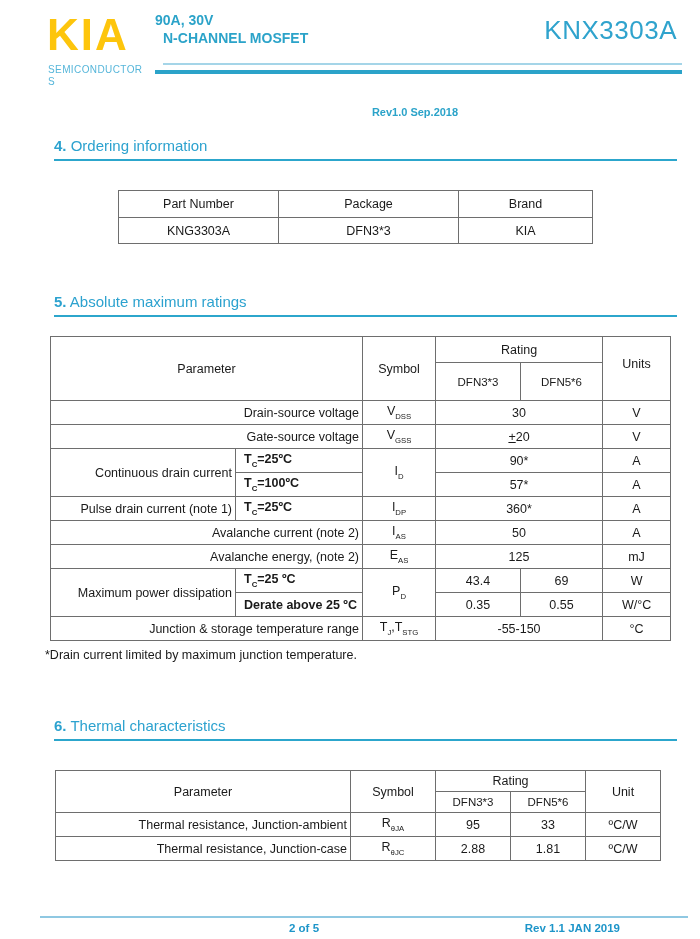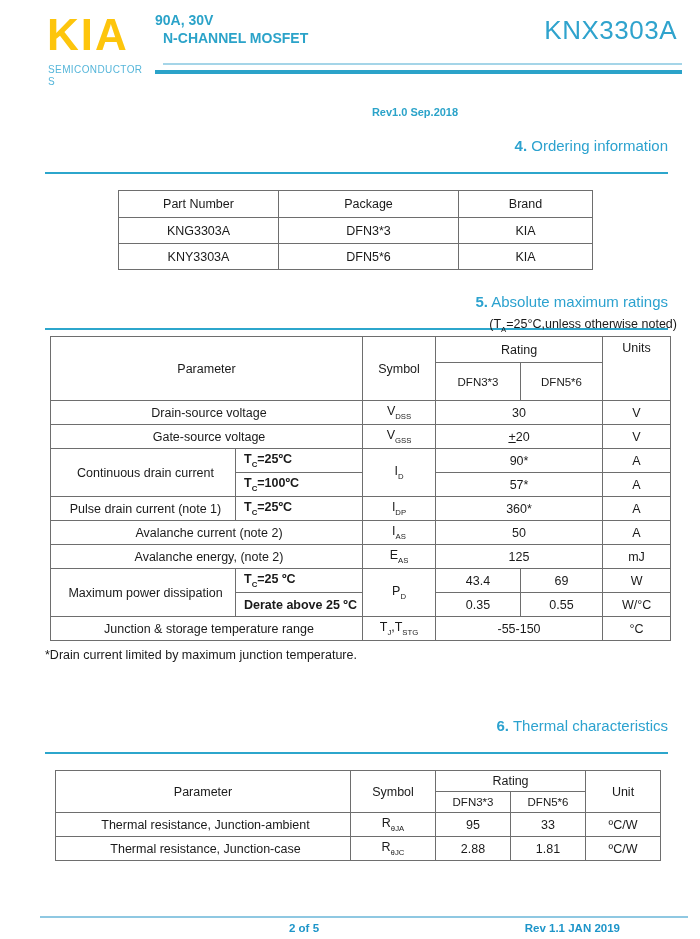--- a/index.html
+++ b/index.html
@@ -33,39 +33,39 @@
     font-size:26px; color:#2FA3CD; letter-spacing:0.5px;
   }
   .rule-thin  { position:absolute; left:163px; top:63px; width:519px; height:2px; background:#A5D5E8; }
   .rule-thick { position:absolute; left:155px; top:70px; width:527px; height:4px; background:#2BA3C9; }
   .doc-rev {
     position:absolute; left:300px; top:106px; width:230px; text-align:center;
     font-size:11px; font-weight:700; color:#2BA3C9;
   }
   
   .section-heading {
-    position:absolute; left:45px; width:623px;
+    position:absolute; left:54px; width:623px;
     font-size:15px; color:#2CA2CF;
-    padding-bottom:18px; border-bottom:2px solid #2CA6CC;text-align:right;
+    padding-bottom:5px; border-bottom:2px solid #2CA6CC;
   }
   .section-heading .num { font-weight:700; }
   #sec4 { top:137px; }
   #sec5 { top:293px; }
   #sec6 { top:717px; }
   
   table { border-collapse:collapse; table-layout:fixed; font-size:12.5px; color:#1a1a1a; }
   th, td {
     border:1px solid #6e6e6e; text-align:center; vertical-align:middle;
     font-weight:400; padding:1px 3px; overflow:hidden;
   }
   sub { font-size:0.62em; }
   .ul { text-decoration:underline; }
-  td.param, th.param { text-align:center; padding-left:8px; }
+  td.param, th.param { text-align:right; padding-left:8px; }
   td.cond { text-align:left; padding-left:8px;font-weight:bold; }
-  th.vtop { vertical-align:top; padding-top:4px; }
+  th.vtop { vertical-align:top; padding-top:20px; }
   .small, td.small, th.small { font-size:11.5px; }
 
   #ordering-table { position:absolute; left:118px; top:190px; width:474px; }
   #ordering-table thead tr { height:27px; }
   #ordering-table tbody tr { height:26px; }
 
   .cond-note {
     position:absolute; right:23px; top:317px;
     font-size:12.5px; color:#1a1a1a;
   }
@@ -121,33 +121,27 @@
           <th>Package</th>
           <th>Brand</th>
         </tr>
       </thead>
       <tbody>
         <tr>
           <td>KNG3303A</td>
           <td>DFN3*3</td>
           <td>KIA</td>
         </tr>
-        <tr>
-          <td>KNY3303A</td>
-          <td>DFN5*6</td>
-          <td>KIA</td>
-        </tr>
       </tbody>
     </table>
 
   <div class="section-heading" id="sec5">
     <span class="num">5.</span>
     <span>Absolute maximum ratings</span>
   </div>
-  <div class="cond-note">(T<sub>A</sub>=25°C,unless otherwise noted)</div>
   <table id="abs-table">
       <colgroup>
         <col style="width: 185px;">
         <col style="width: 127px;">
         <col style="width: 73px;">
         <col style="width: 85px;">
         <col style="width: 82px;">
         <col style="width: 68px;">
       </colgroup>
       <thead>

